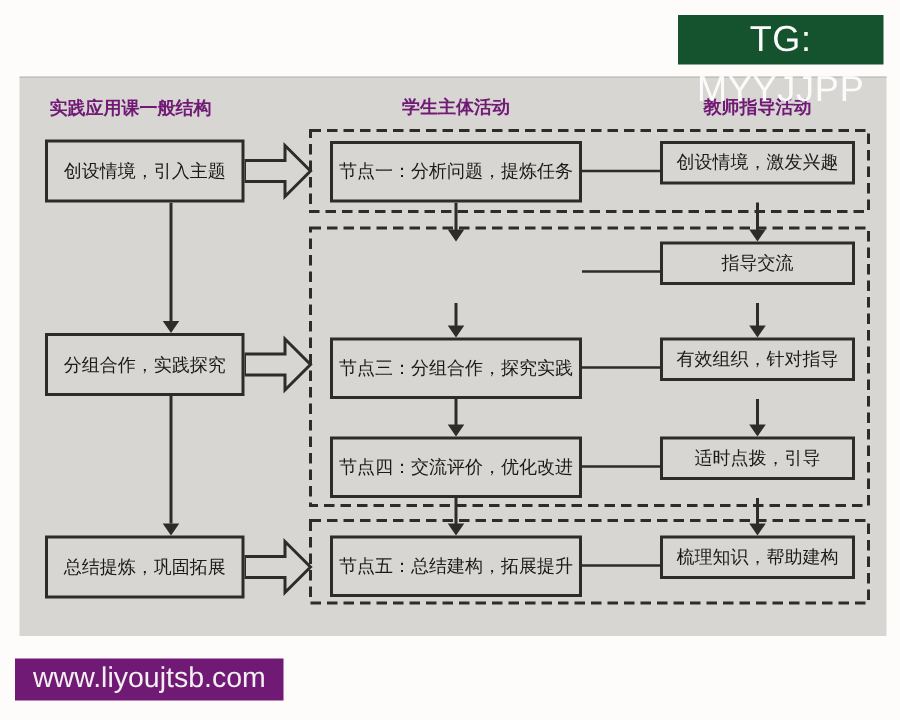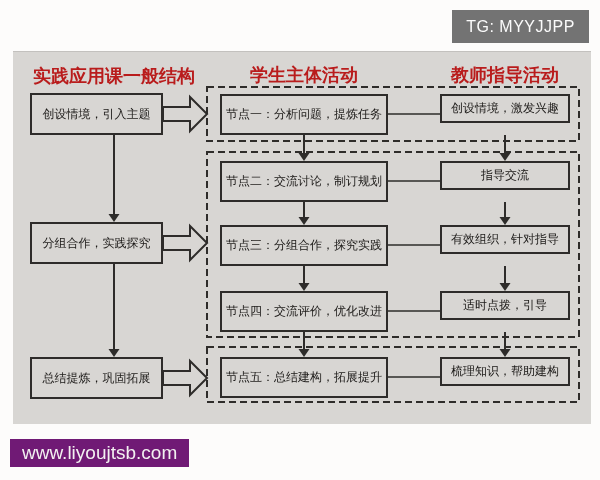--- a/index.html
+++ b/index.html
@@ -2,30 +2,30 @@
 <html><head>
 <meta charset="utf-8">
 <style>
   html,body{margin:0;padding:0;background:#ffffff;}
   .page{
     position:relative;width:600px;height:480px;background:#fdfcfb;overflow:hidden;
     font-family:"Liberation Sans","DejaVu Sans",sans-serif;color:#1f1d1b;
   }
   .badge{
     position:absolute;left:452px;top:10px;width:137px;height:33px;
-    background:#737373;color:#fbfbfb;font-size:16px;line-height:33px;text-align:center;
+    background:#14532d;color:#fbfbfb;font-size:24px;line-height:33px;text-align:center;
     letter-spacing:0.5px;
   }
   .panel{
     position:absolute;left:13px;top:51px;width:578px;height:372px;
     background:#d8d6d3;border-top:1px solid #c3c1be;
   }
   .svg-layer{position:absolute;left:0;top:0;width:600px;height:480px;pointer-events:none;}
   .col-header{
-    position:absolute;font-weight:bold;font-size:18px;color:#b91c1c;white-space:nowrap;
+    position:absolute;font-weight:bold;font-size:12px;color:#701a75;white-space:nowrap;
   }
   .hdr-left{left:33px;top:64px;}
   .hdr-mid{left:220px;top:63px;width:168px;text-align:center;}
   .hdr-right{left:440px;top:63px;width:130px;text-align:center;}
   .fbox{
     position:absolute;box-sizing:border-box;border:2px solid #2e2c2a;background:#d8d6d3;
     display:flex;align-items:center;justify-content:center;text-align:center;
     font-size:12px;color:#1c1a18;white-space:nowrap;
   }
   .lbox{left:30px;width:133px;height:42px;}
@@ -98,21 +98,20 @@
 
   <div class="col-header hdr-left">实践应用课一般结构</div>
   <div class="col-header hdr-mid">学生主体活动</div>
   <div class="col-header hdr-right">教师指导活动</div>
 
   <div class="fbox lbox l1">创设情境，引入主题</div>
   <div class="fbox lbox l2">分组合作，实践探究</div>
   <div class="fbox lbox l3">总结提炼，巩固拓展</div>
 
   <div class="fbox mbox m1">节点一：分析问题，提炼任务</div>
-  <div class="fbox mbox m2">节点二：交流讨论，制订规划</div>
   <div class="fbox mbox m3">节点三：分组合作，探究实践</div>
   <div class="fbox mbox m4">节点四：交流评价，优化改进</div>
   <div class="fbox mbox m5">节点五：总结建构，拓展提升</div>
 
   <div class="fbox rbox r1">创设情境，激发兴趣</div>
   <div class="fbox rbox r2">指导交流</div>
   <div class="fbox rbox r3">有效组织，针对指导</div>
   <div class="fbox rbox r4">适时点拨，引导</div>
   <div class="fbox rbox r5">梳理知识，帮助建构</div>
 

